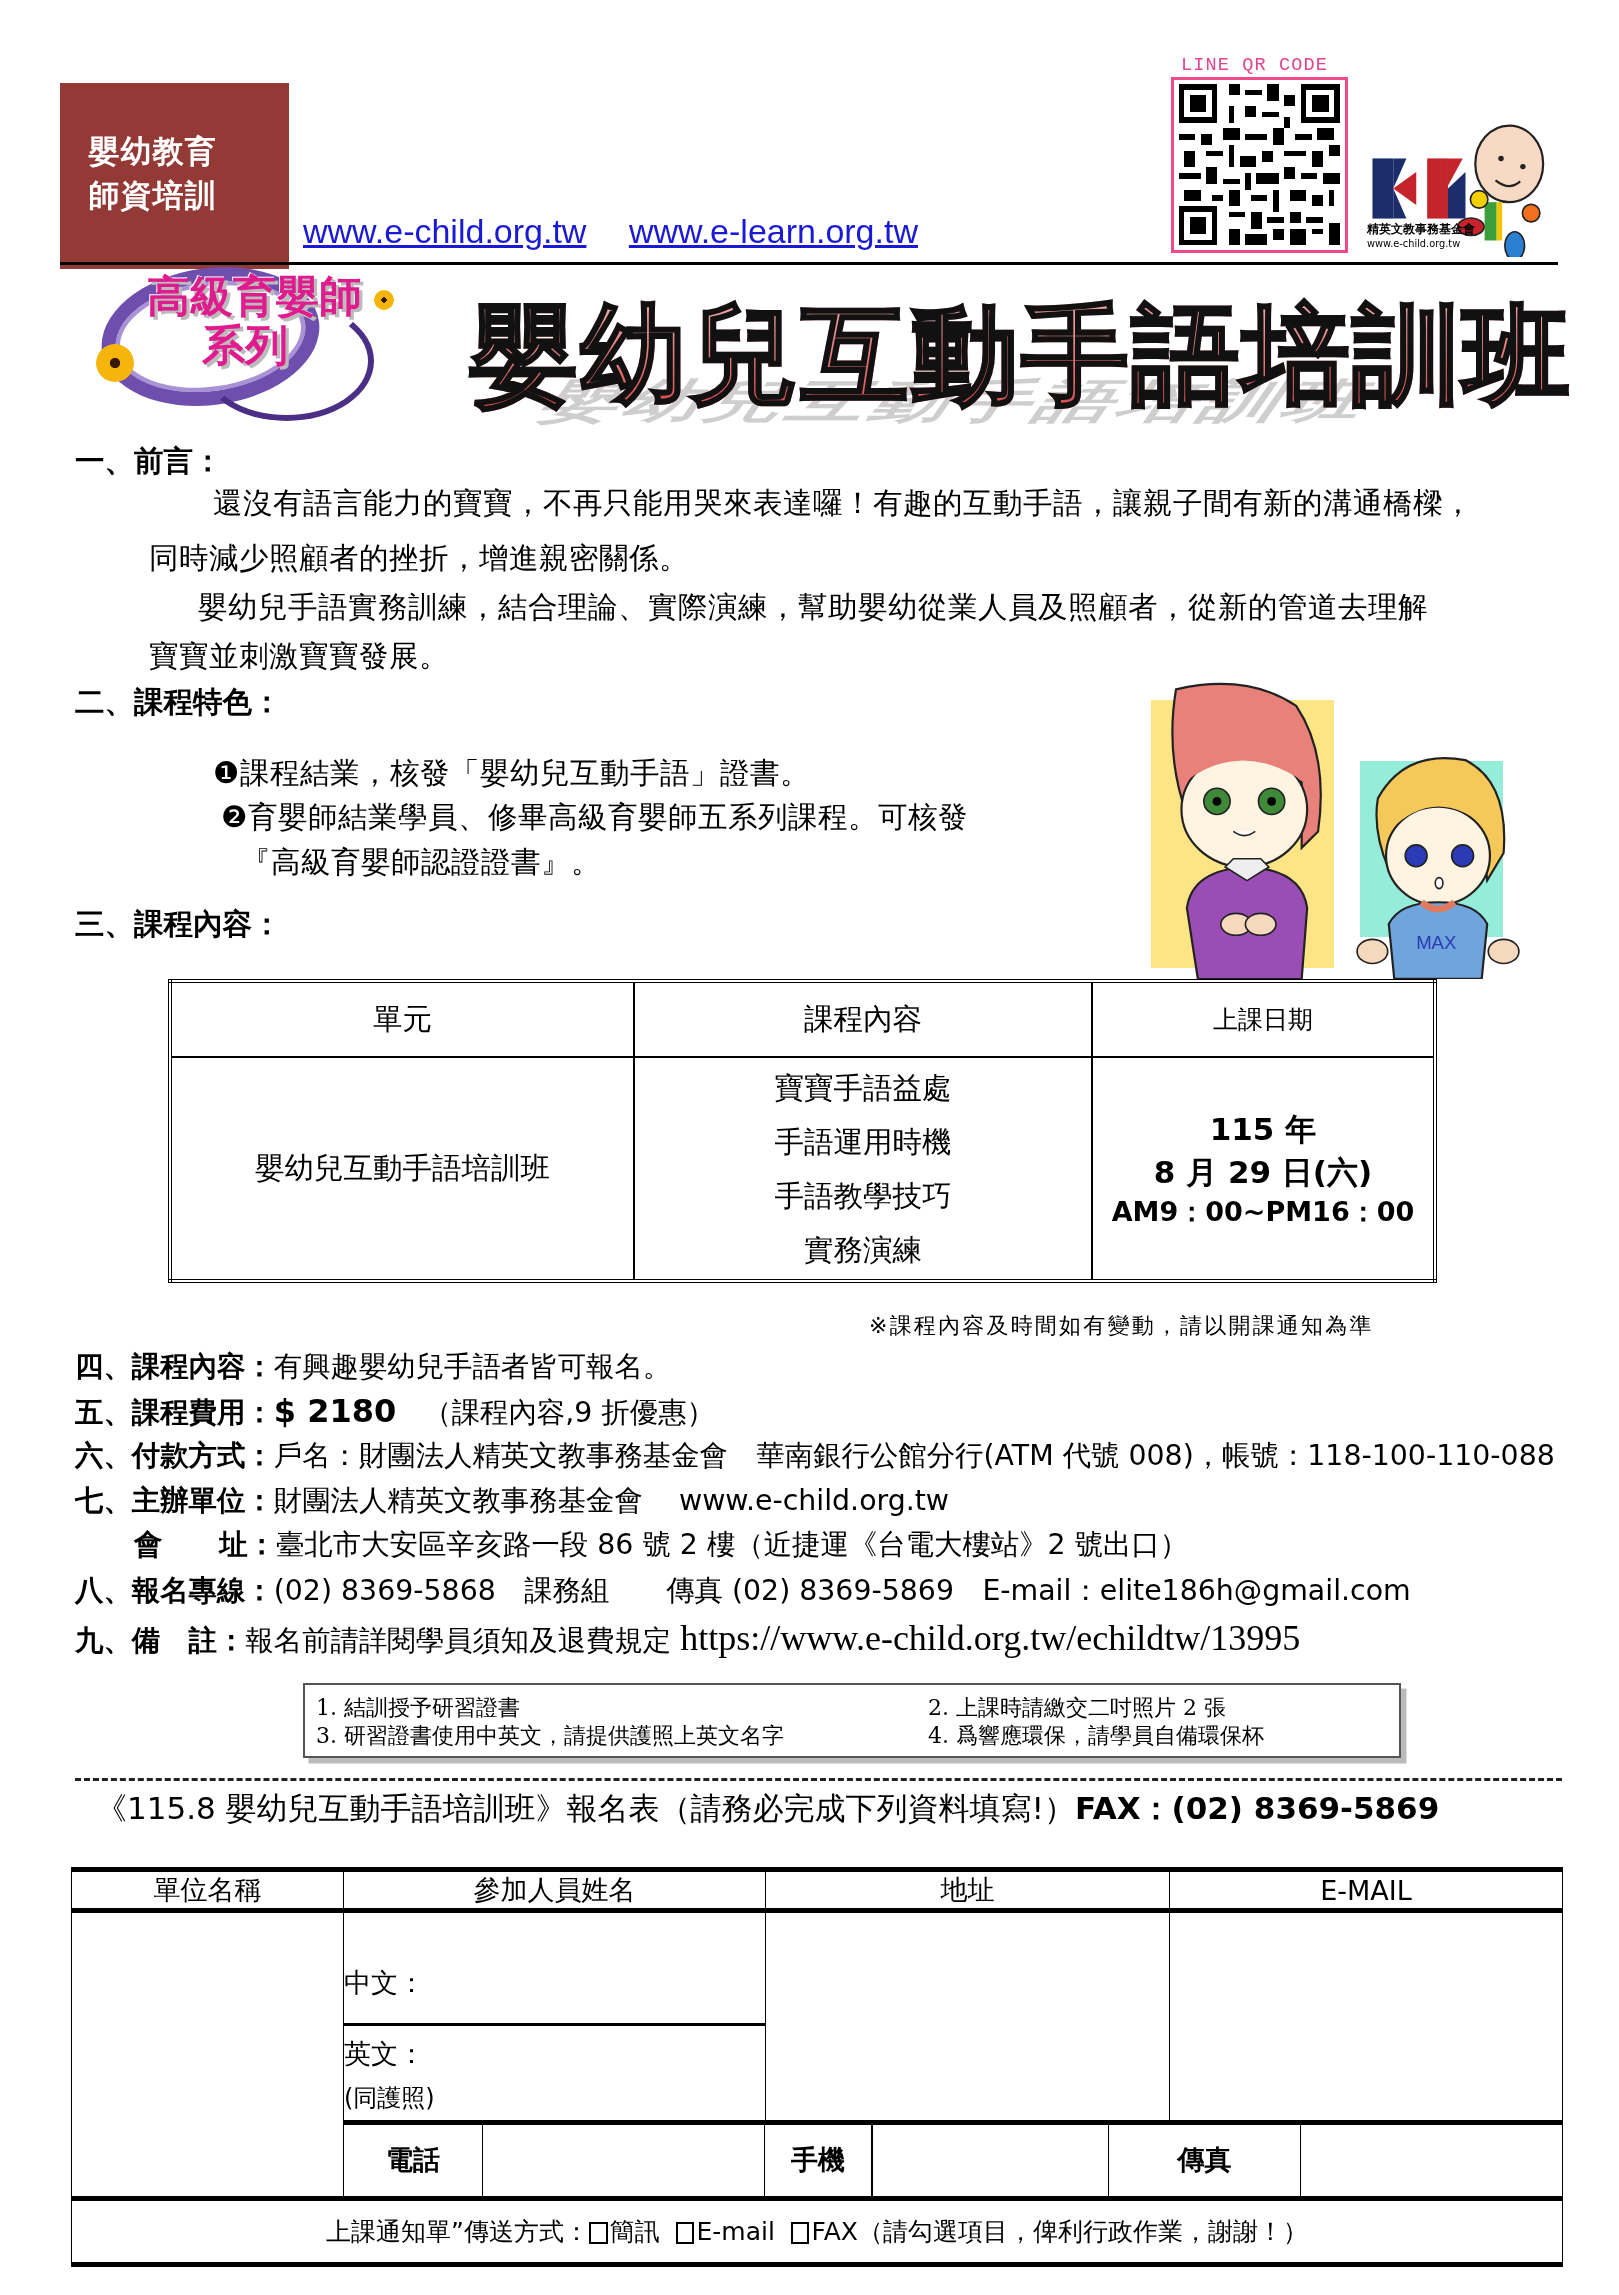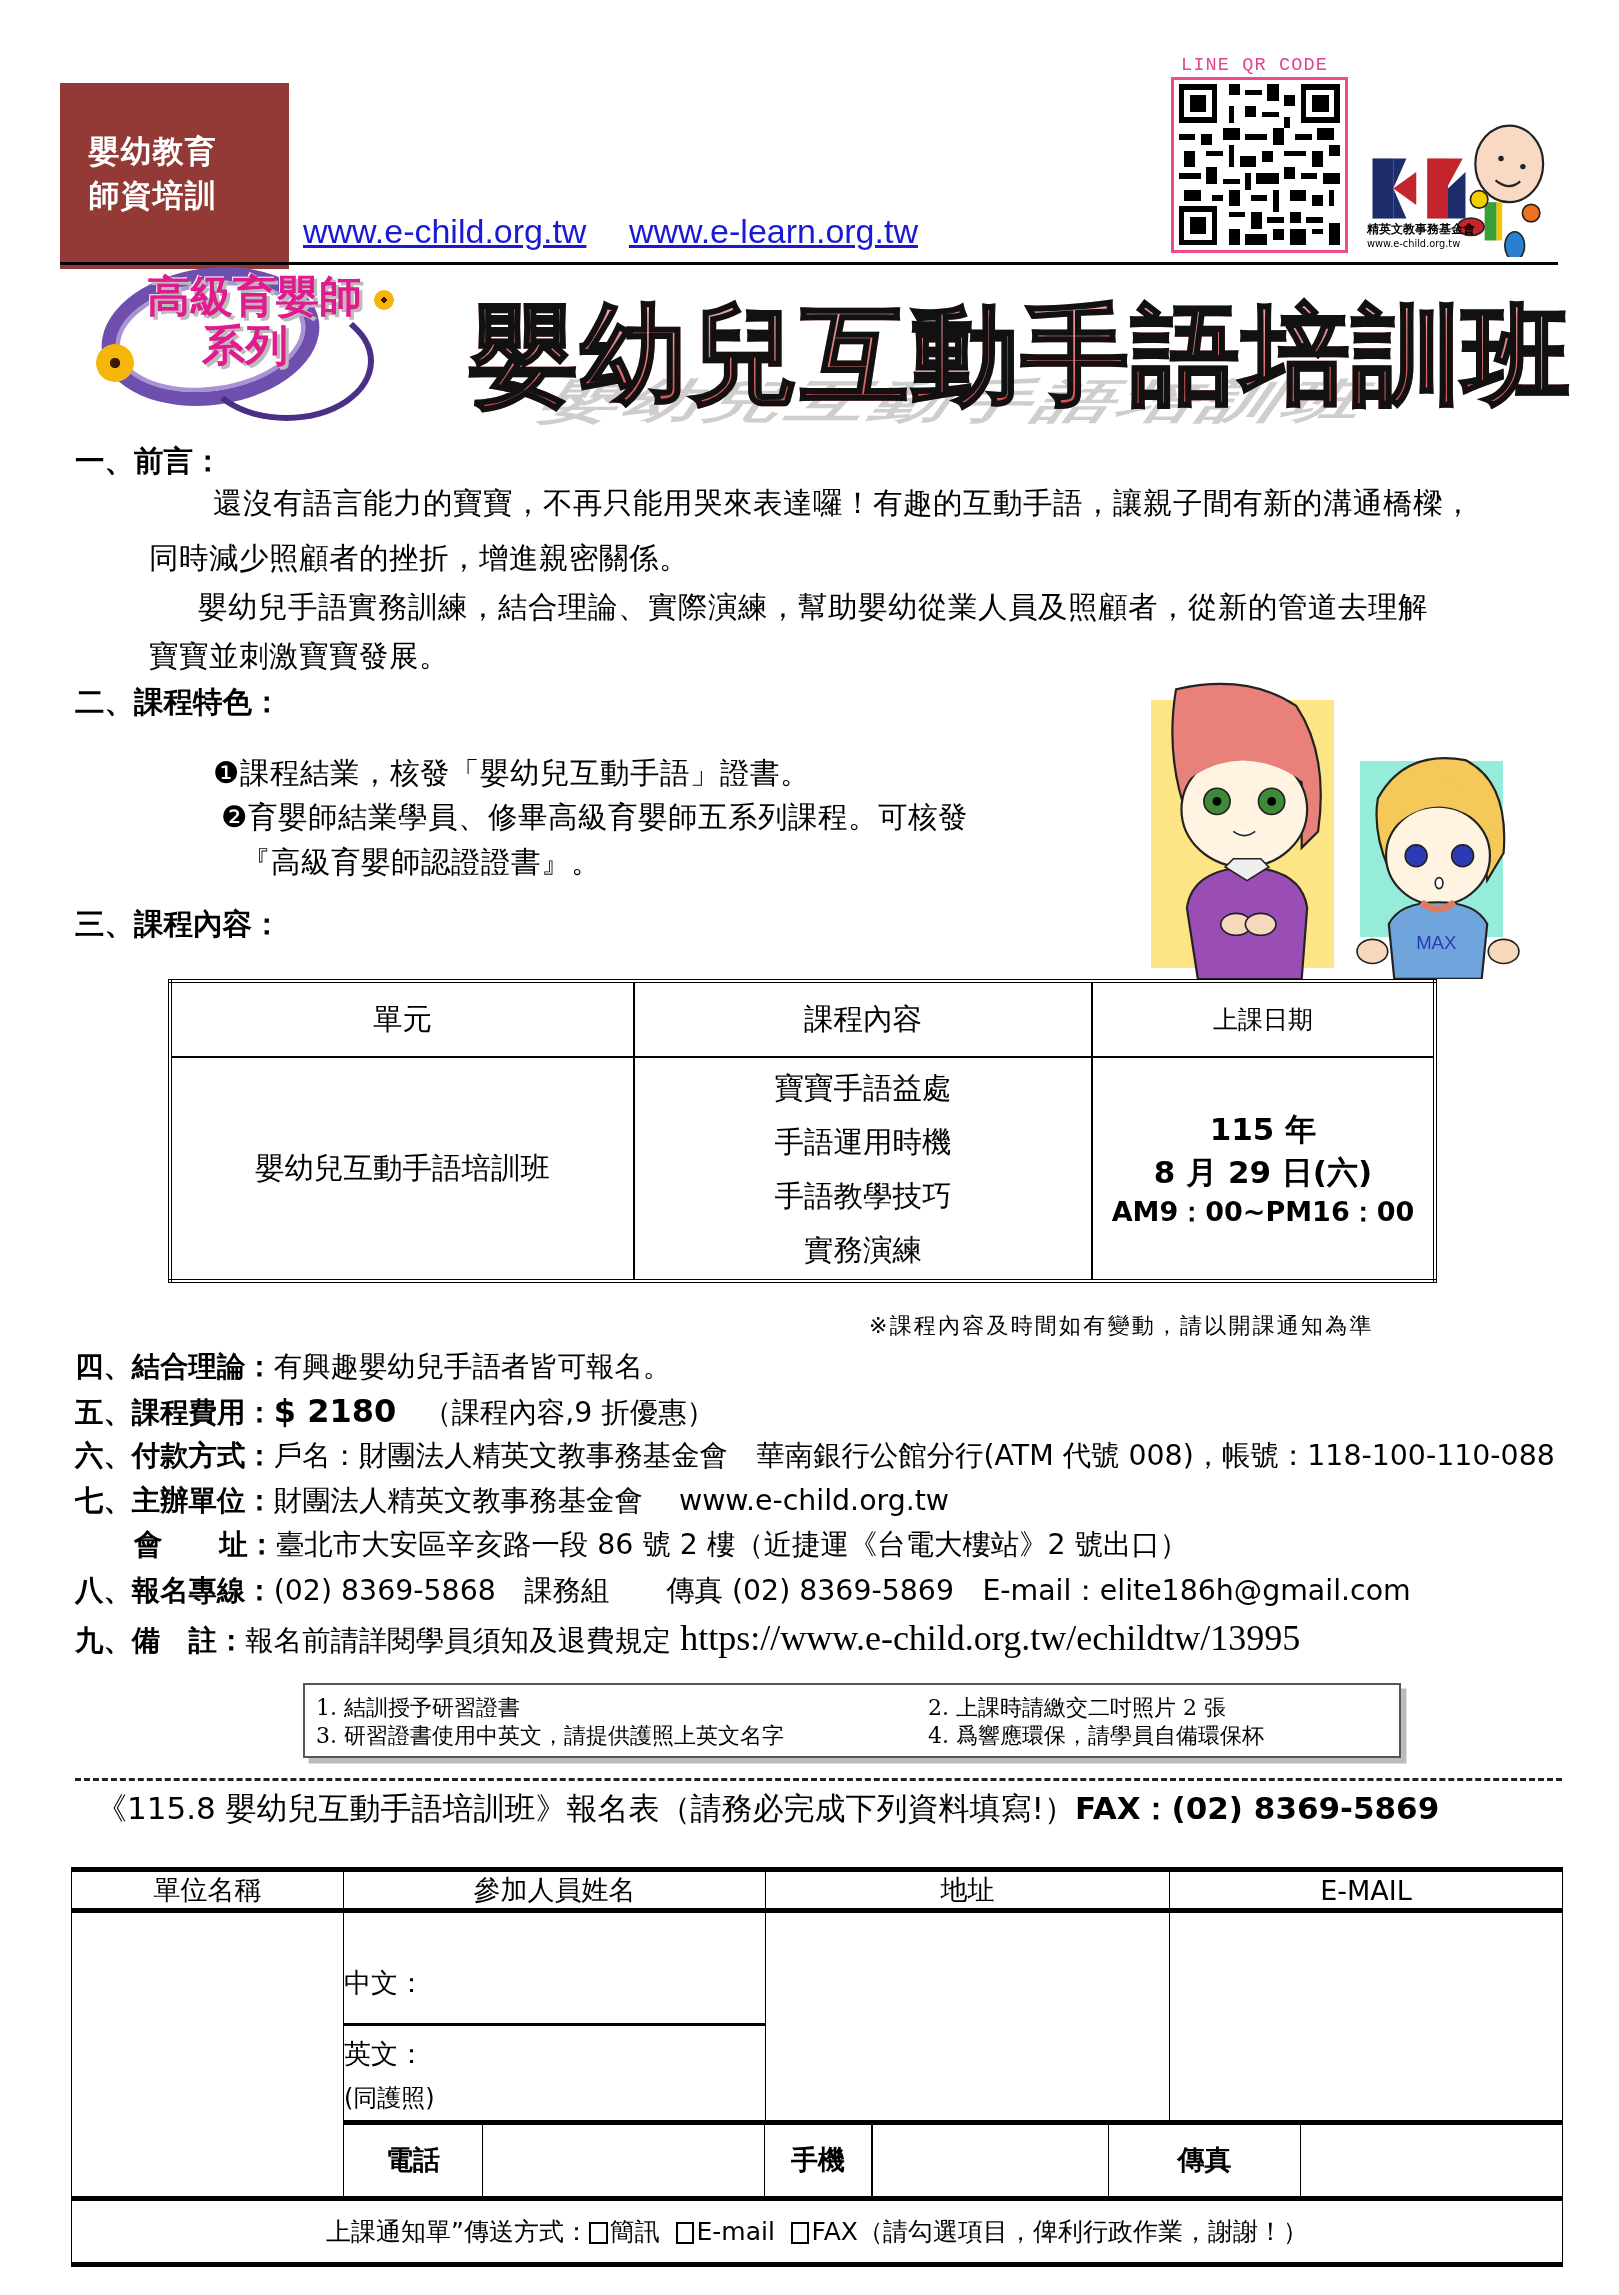--- a/index.html
+++ b/index.html
@@ -208,21 +208,21 @@
       <div class="date-big">115 年</div>
       <div class="date-big">8 月 29 日(六)</div>
       <div class="date-time">AM9：00~PM16：00</div>
     </td>
   </tr>
 </tbody>
   </table>
 <div class="abs note-small">※課程內容及時間如有變動，請以開課通知為準</div>
 
 <div class="abs info" style="top:1348px;">
-  <b>四、結合理論：</b><span>有興趣嬰幼兒手語者皆可報名。</span>
+  <b>四、課程內容：</b><span>有興趣嬰幼兒手語者皆可報名。</span>
 </div>
 <div class="abs info" style="top:1392px;">
   <b>五、課程費用：</b><span class="fee">$ 2180</span>&nbsp;&nbsp;&nbsp;<span>（課程內容,9 折優惠）</span>
 </div>
 <div class="abs info" style="top:1437px;">
   <b>六、付款方式：</b><span>戶名：財團法人精英文教事務基金會　華南銀行公館分行(ATM 代號 008)，帳號：118-100-110-088</span>
 </div>
 <div class="abs info" style="top:1482px;">
   <b>七、主辦單位：</b><span>財團法人精英文教事務基金會</span>&nbsp;&nbsp;&nbsp;&nbsp;<span>www.e-child.org.tw</span>
 </div>

